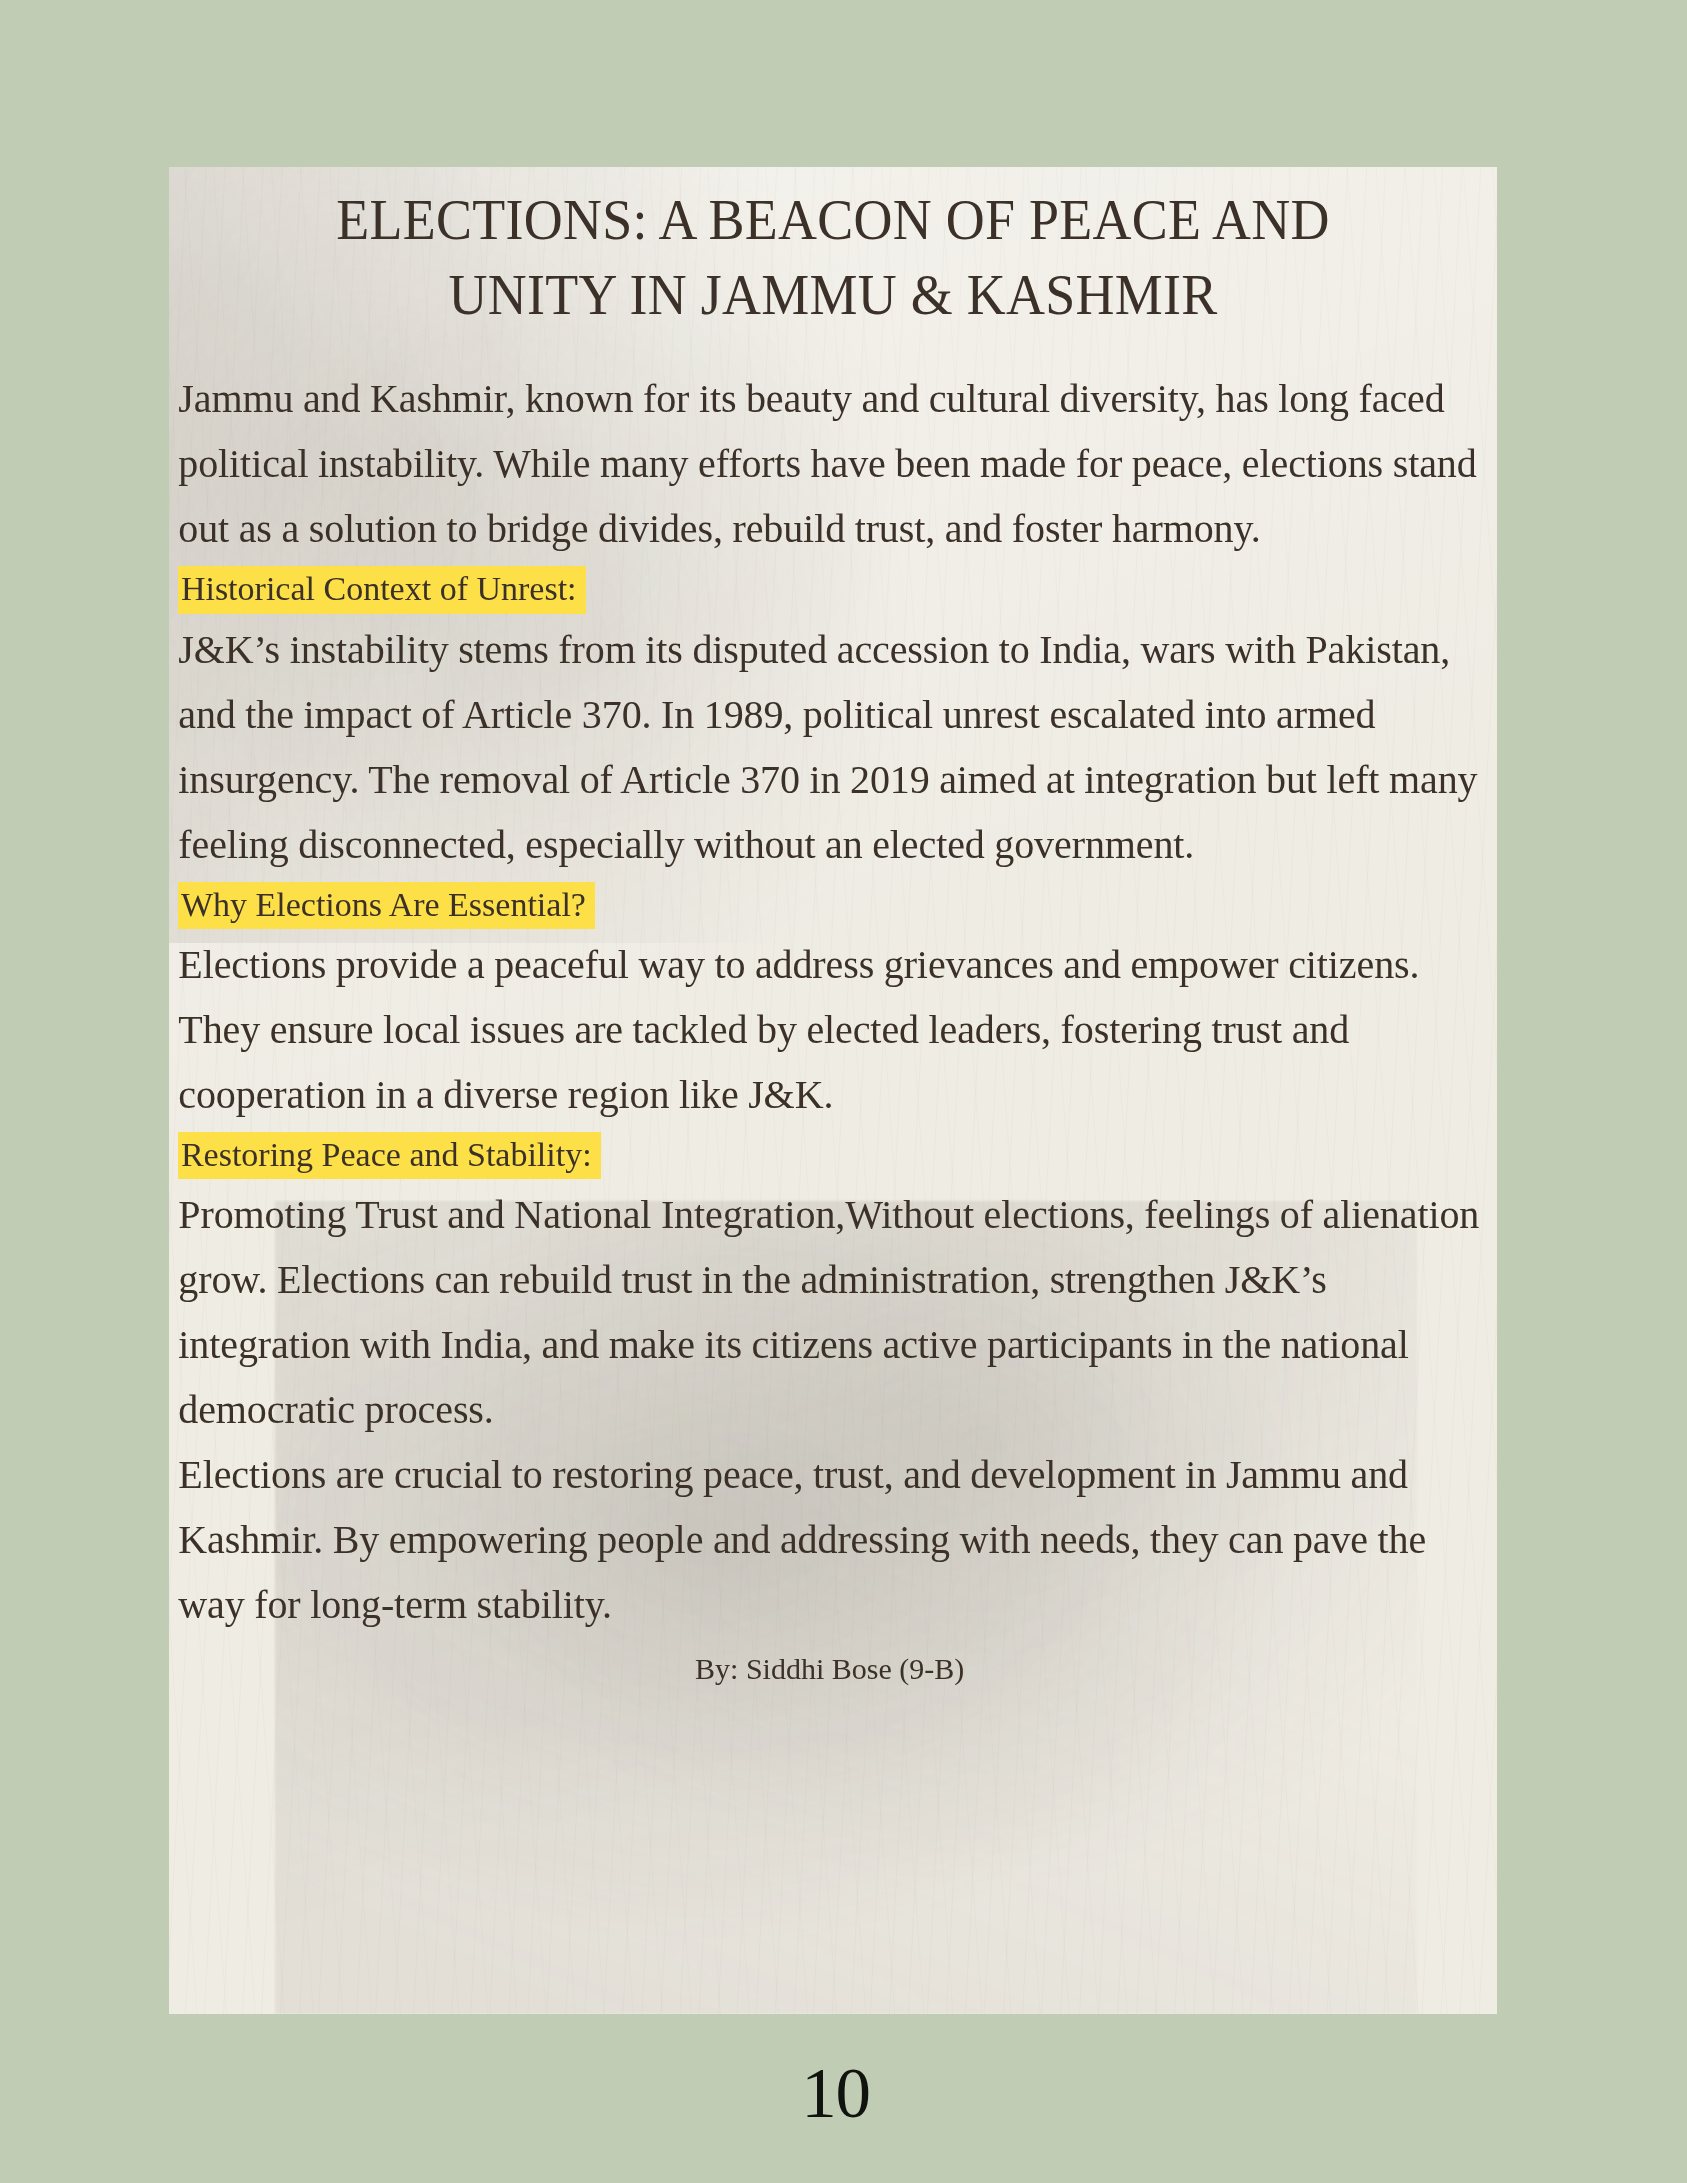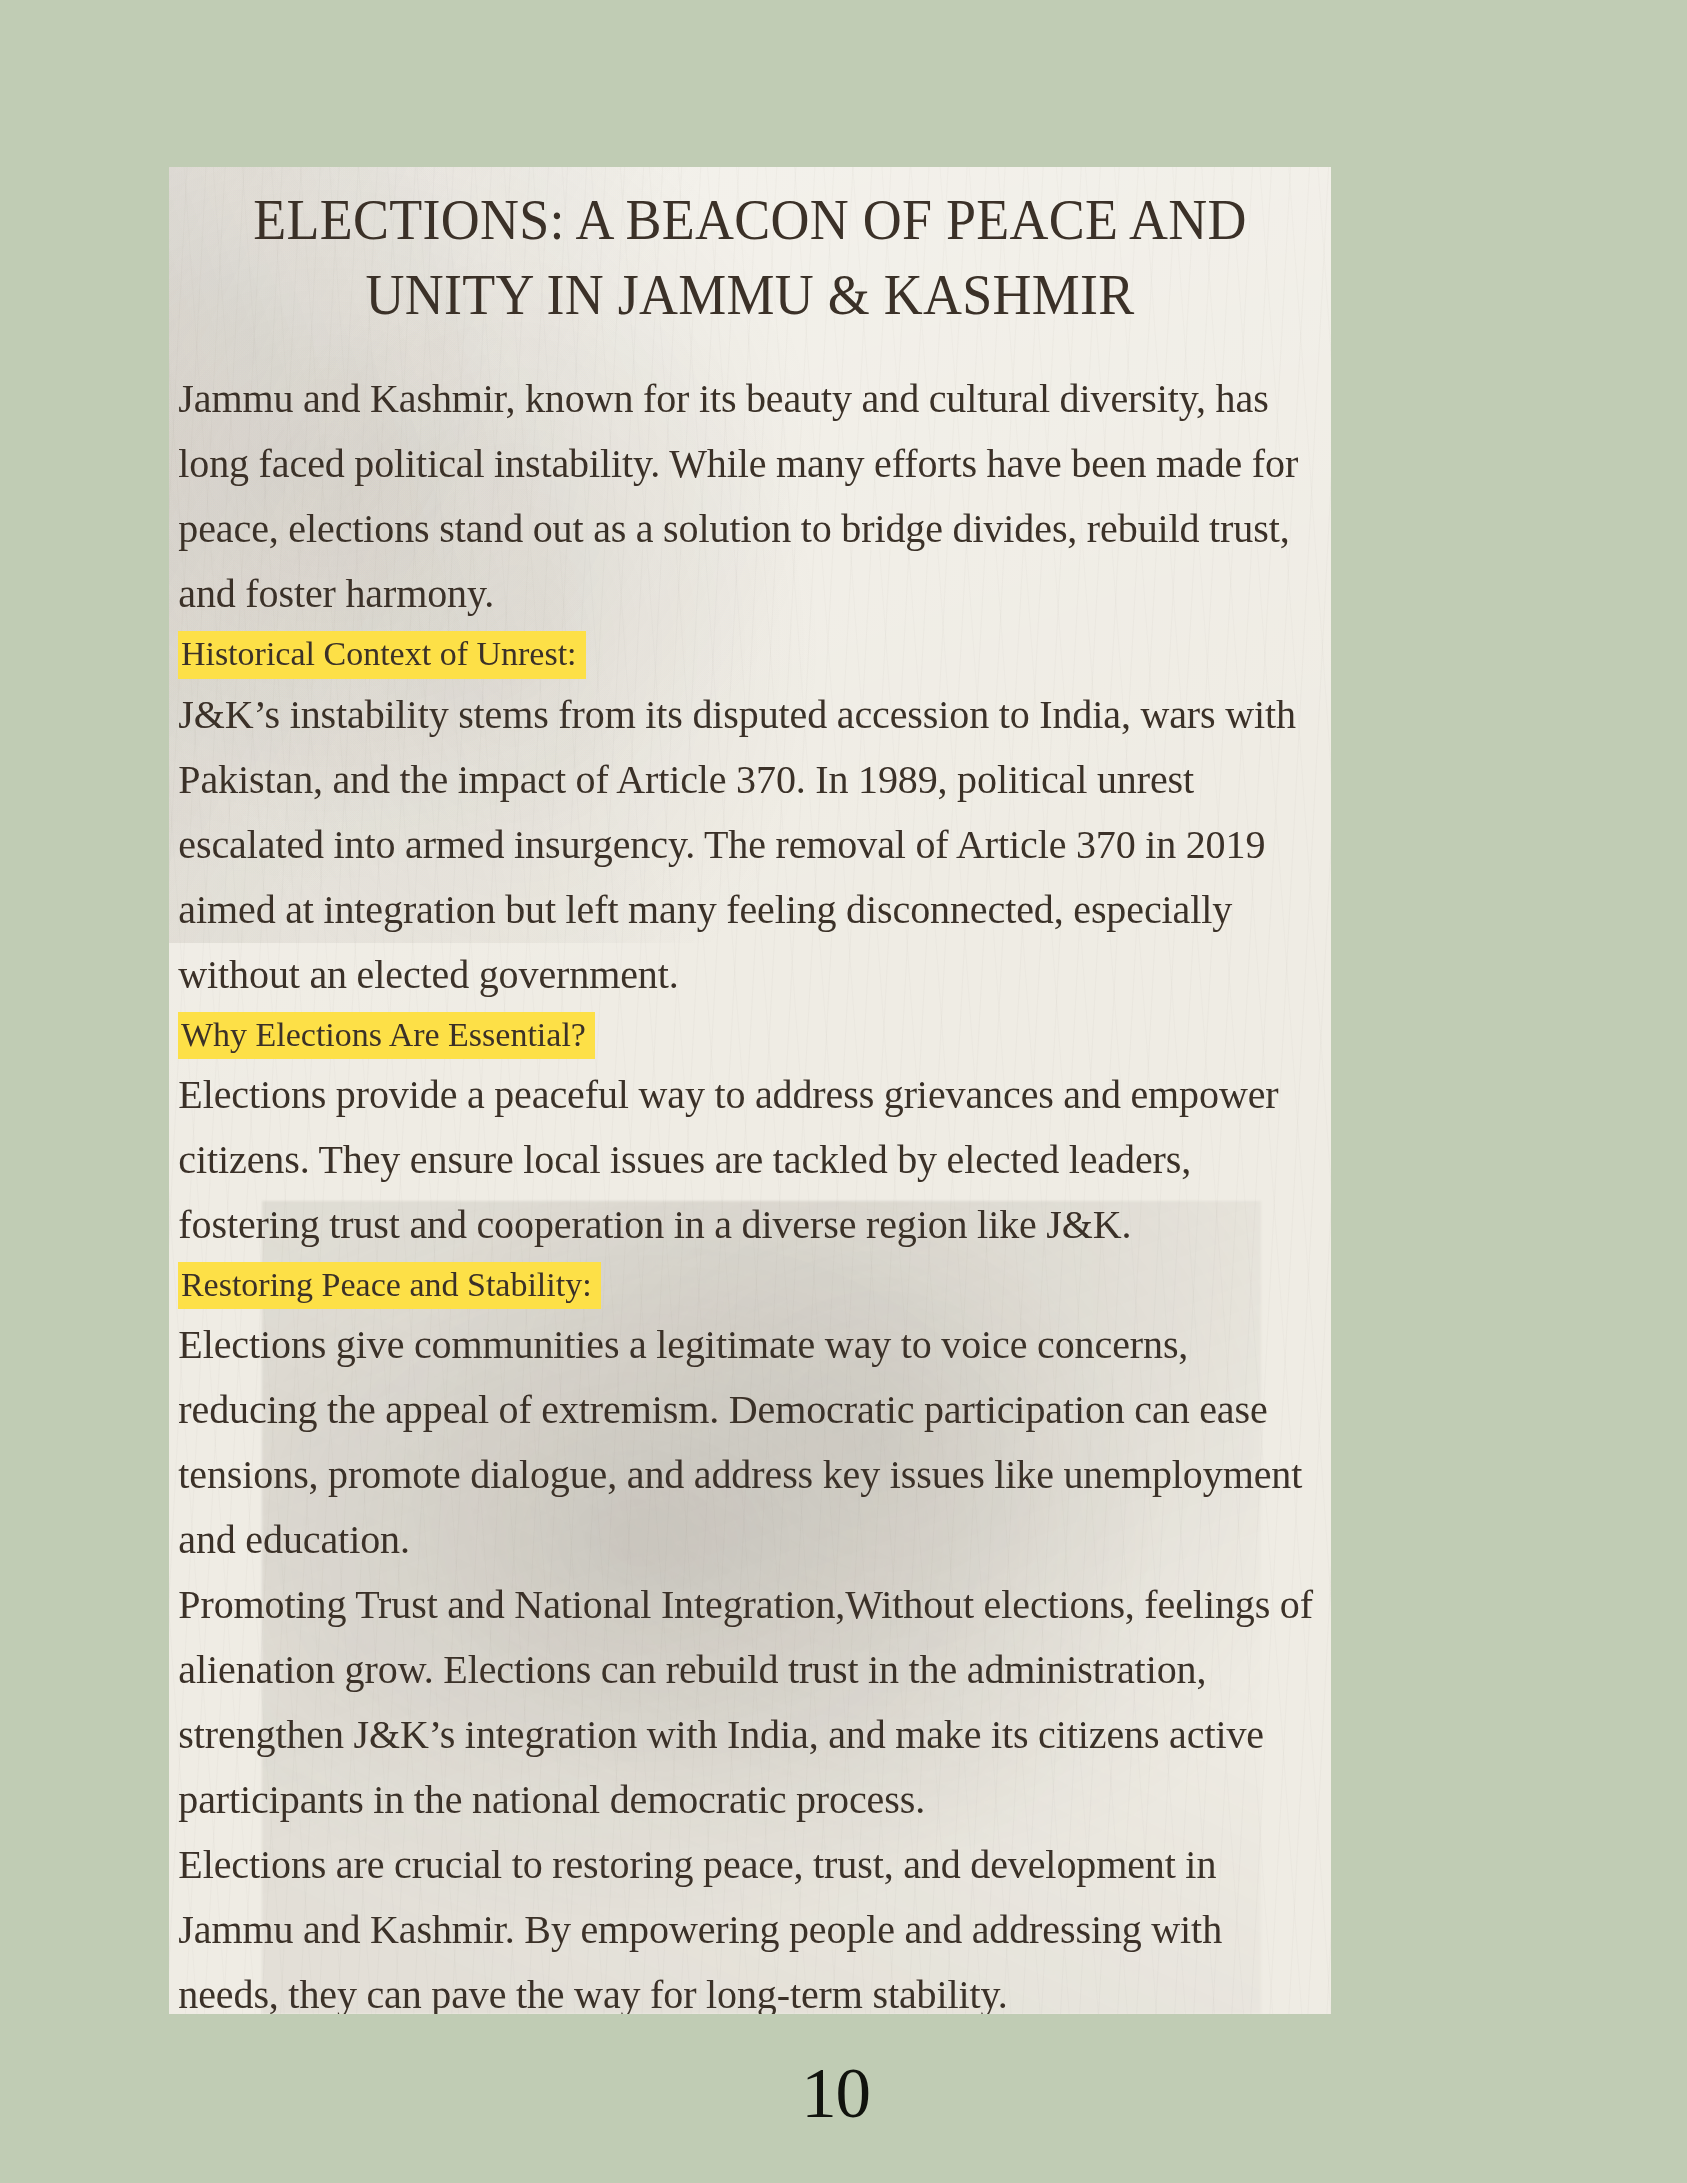--- a/index.html
+++ b/index.html
@@ -15,21 +15,21 @@
     font-family: "Liberation Serif", "DejaVu Serif", serif;
     overflow: hidden;
     position: relative;
   }
 
   
   .page-sheet {
     position: absolute;
     left: 169px;
     top: 167px;
-    width: 1162px;
+    width: 1328px;
     height: 1847px;
     background: #efece4;
     overflow: hidden;
   }
 
   
   .watermark {
     position: absolute;
     inset: 0;
     pointer-events: none;
@@ -180,21 +180,20 @@
 
       <p class="para">Jammu and Kashmir, known for its beauty and cultural diversity, has long faced political instability. While many efforts have been made for peace, elections stand out as a solution to bridge divides, rebuild trust, and foster harmony.</p>
 
       <p class="heading-line"><span class="hl">Historical Context of Unrest:</span></p>
       <p class="para">J&amp;K’s instability stems from its disputed accession to India, wars with Pakistan, and the impact of Article 370. In 1989, political unrest escalated into armed insurgency. The removal of Article 370 in 2019 aimed at integration but left many feeling disconnected, especially without an elected government.</p>
 
       <p class="heading-line"><span class="hl">Why Elections Are Essential?</span></p>
       <p class="para">Elections provide a peaceful way to address grievances and empower citizens. They ensure local issues are tackled by elected leaders, fostering trust and cooperation in a diverse region like J&amp;K.</p>
 
       <p class="heading-line"><span class="hl">Restoring Peace and Stability:</span></p>
-      <p class="para">Elections give communities a legitimate way to voice concerns, reducing the appeal of extremism. Democratic participation can ease tensions, promote dialogue, and address key issues like unemployment and education.</p>
 
       <p class="para">Promoting Trust and National Integration,Without elections, feelings of alienation grow. Elections can rebuild trust in the administration, strengthen J&amp;K’s integration with India, and make its citizens active participants in the national democratic process.</p>
 
       <p class="para">Elections are crucial to restoring peace, trust, and development in Jammu and Kashmir. By empowering people and addressing with needs, they can pave the way for long-term stability.</p>
 
       <p class="byline">By: Siddhi Bose (9-B)</p>
 
     </div>
   </div>
 </div>

